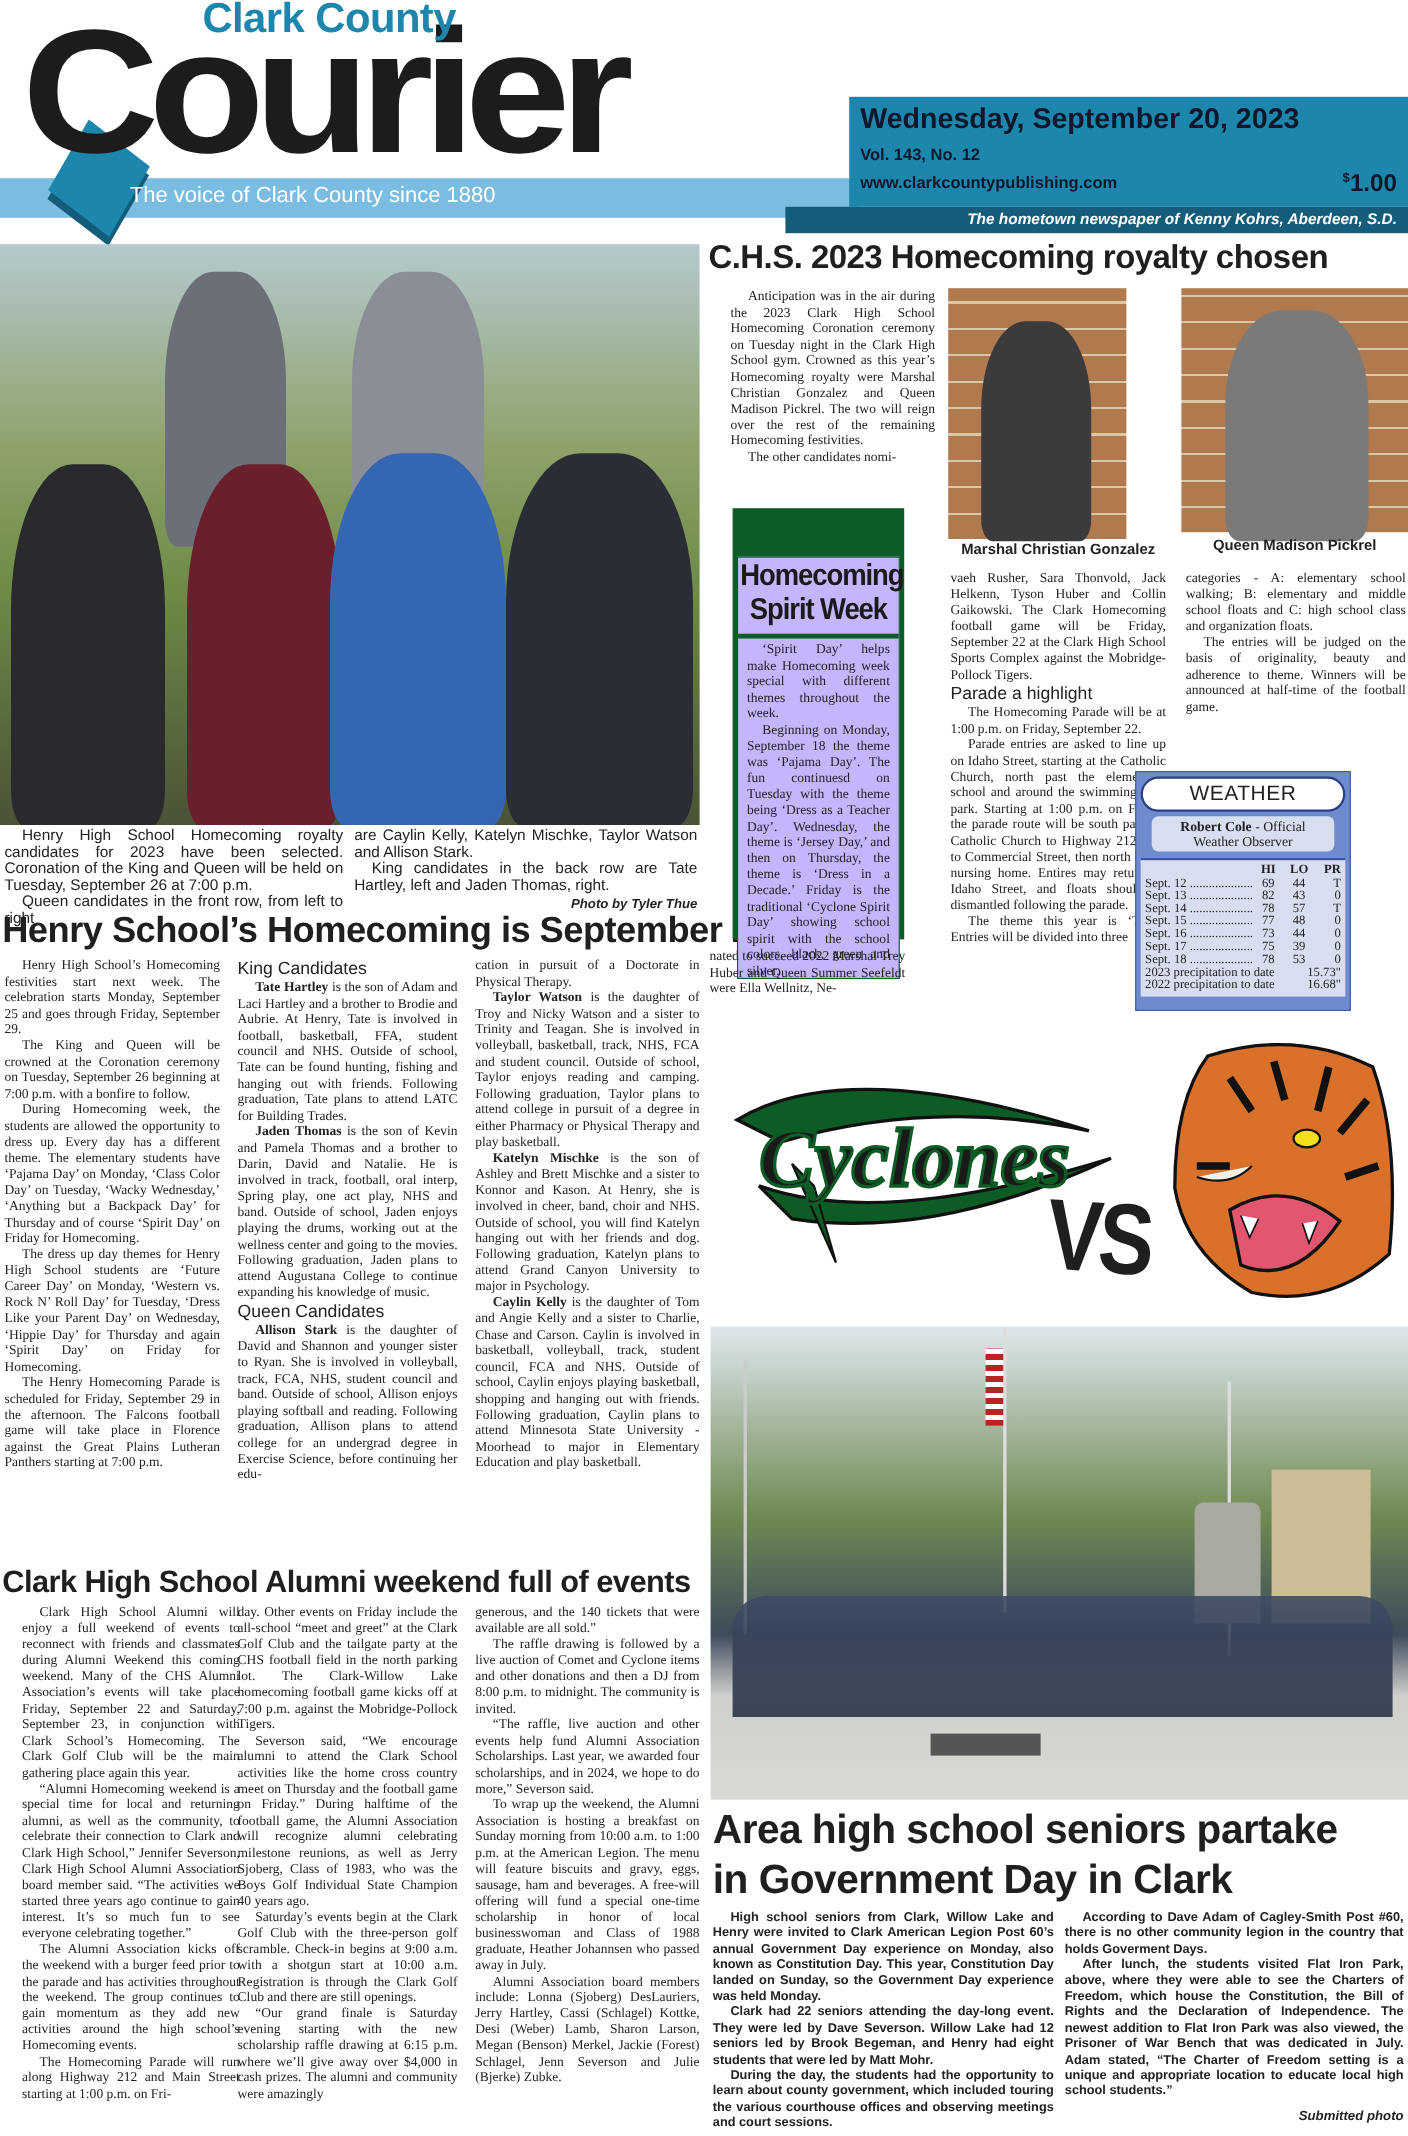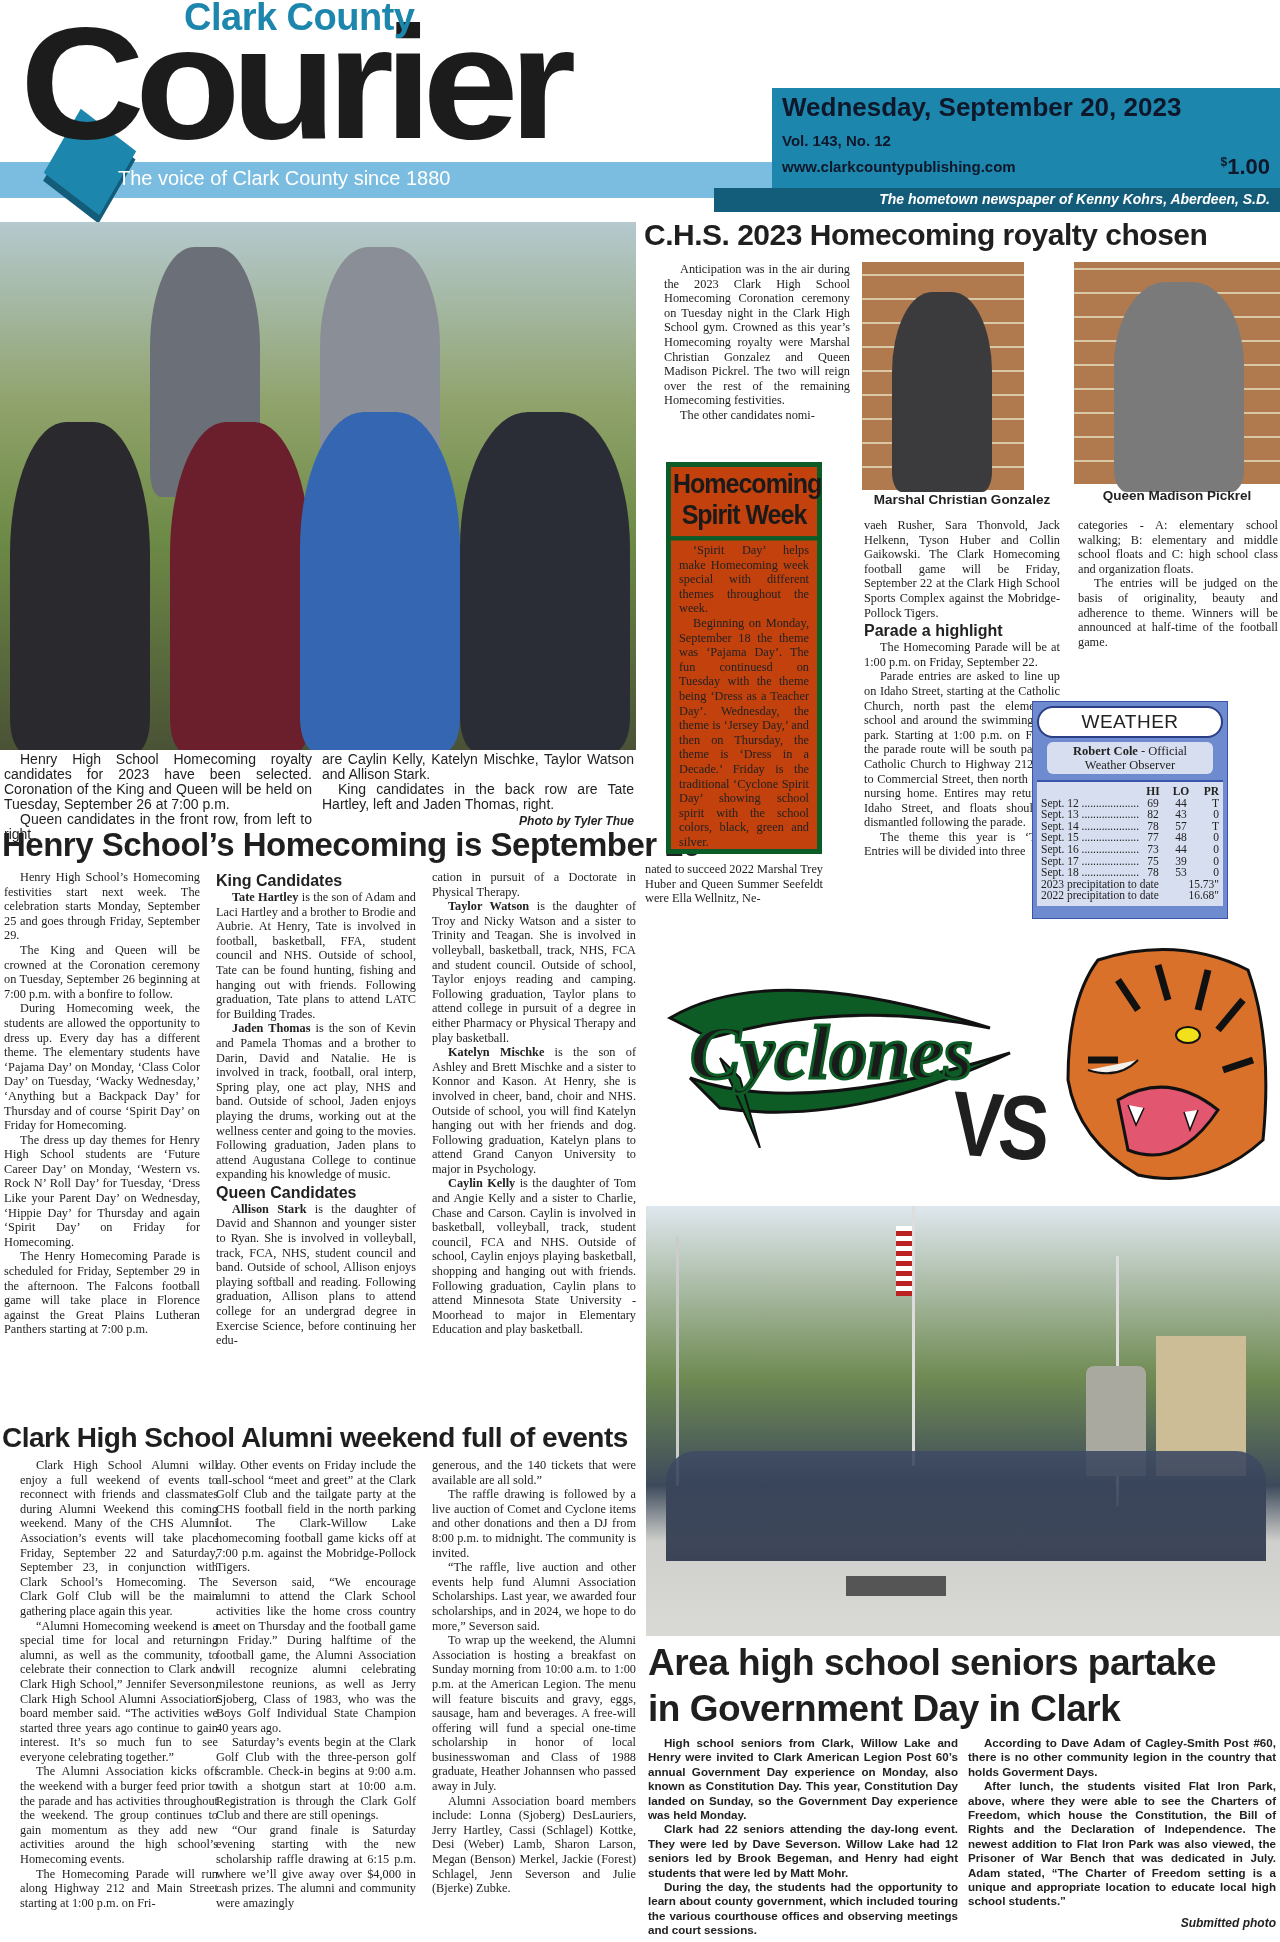--- a/index.html
+++ b/index.html
@@ -29,25 +29,25 @@
   .photo-group { left: 646px; top: 1206px; width: 634px; height: 430px; background: linear-gradient(180deg, #dfe7ee 0%, #6f8a52 40%, #3d4a5c 65%, #cfd0cc 78%, #d9d9d6 100%); }
 
   .cap { font-family: "Liberation Sans", sans-serif; font-size: 14px; line-height: 15px; text-align: justify; color: #222; }
   .cap p { text-indent: 16px; }
   .photo-credit { font-family: "Liberation Sans", sans-serif; font-style: italic; font-weight: 700; font-size: 12px; text-align: right; }
 
   .headline { font-family: "Liberation Sans", sans-serif; font-weight: 700; color: #1f1f1f; letter-spacing: -0.5px; white-space: nowrap; }
   .col { font-size: 12.3px; line-height: 14.6px; text-align: justify; hyphens: auto; }
   .col p { text-indent: 16px; }
   .col b { font-weight: 700; }
-  .subhead { font-family: "Liberation Sans", sans-serif; font-weight: 700; font-size: 16px; line-height: 19px; margin-top: 1px; }
+  .subhead { font-family: "Liberation Sans", sans-serif; font-weight: 400; font-size: 16px; line-height: 19px; margin-top: 1px; }
 
   
   .spirit { left: 666px; top: 462px; width: 156px; height: 392px; background: #0c5c28; padding: 4px; }
-  .spirit-inner { background: #c2410c; height: 100%; border: 1px solid #0c5c28; }
+  .spirit-inner { background: #c4b5fd; height: 100%; border: 1px solid #0c5c28; margin-top: 40px; }
   .spirit-title { font-family: "Liberation Sans", sans-serif; font-weight: 900; font-size: 25px; line-height: 28px; text-align: center; color: #1a1a1a; padding: 4px 2px 6px; border-bottom: 4px solid #0c5c28; letter-spacing: -1px; transform: scaleY(1.1); }
   .spirit-body { padding: 6px 8px; font-size: 12.3px; line-height: 14.6px; text-align: justify; }
   .spirit-body p { text-indent: 14px; }
 
   .name-cap { font-family: "Liberation Sans", sans-serif; font-weight: 700; font-size: 13.5px; text-align: center; }
 
   
   .weather { left: 1032px; top: 701px; width: 196px; height: 218px; background: #6f8bd0; border: 1px solid #3a55a8; padding: 4px; }
   .wx-title { background: #fff; border: 2px solid #2b3f85; border-radius: 18px; text-align: center; font-family: "Liberation Sans", sans-serif; font-size: 19px; padding: 3px 0; letter-spacing: 0.5px; }
   .wx-obs { margin: 4px 10px; background: #d7deef; border-radius: 6px; text-align: center; font-size: 12.5px; line-height: 14px; padding: 2px 0; }

